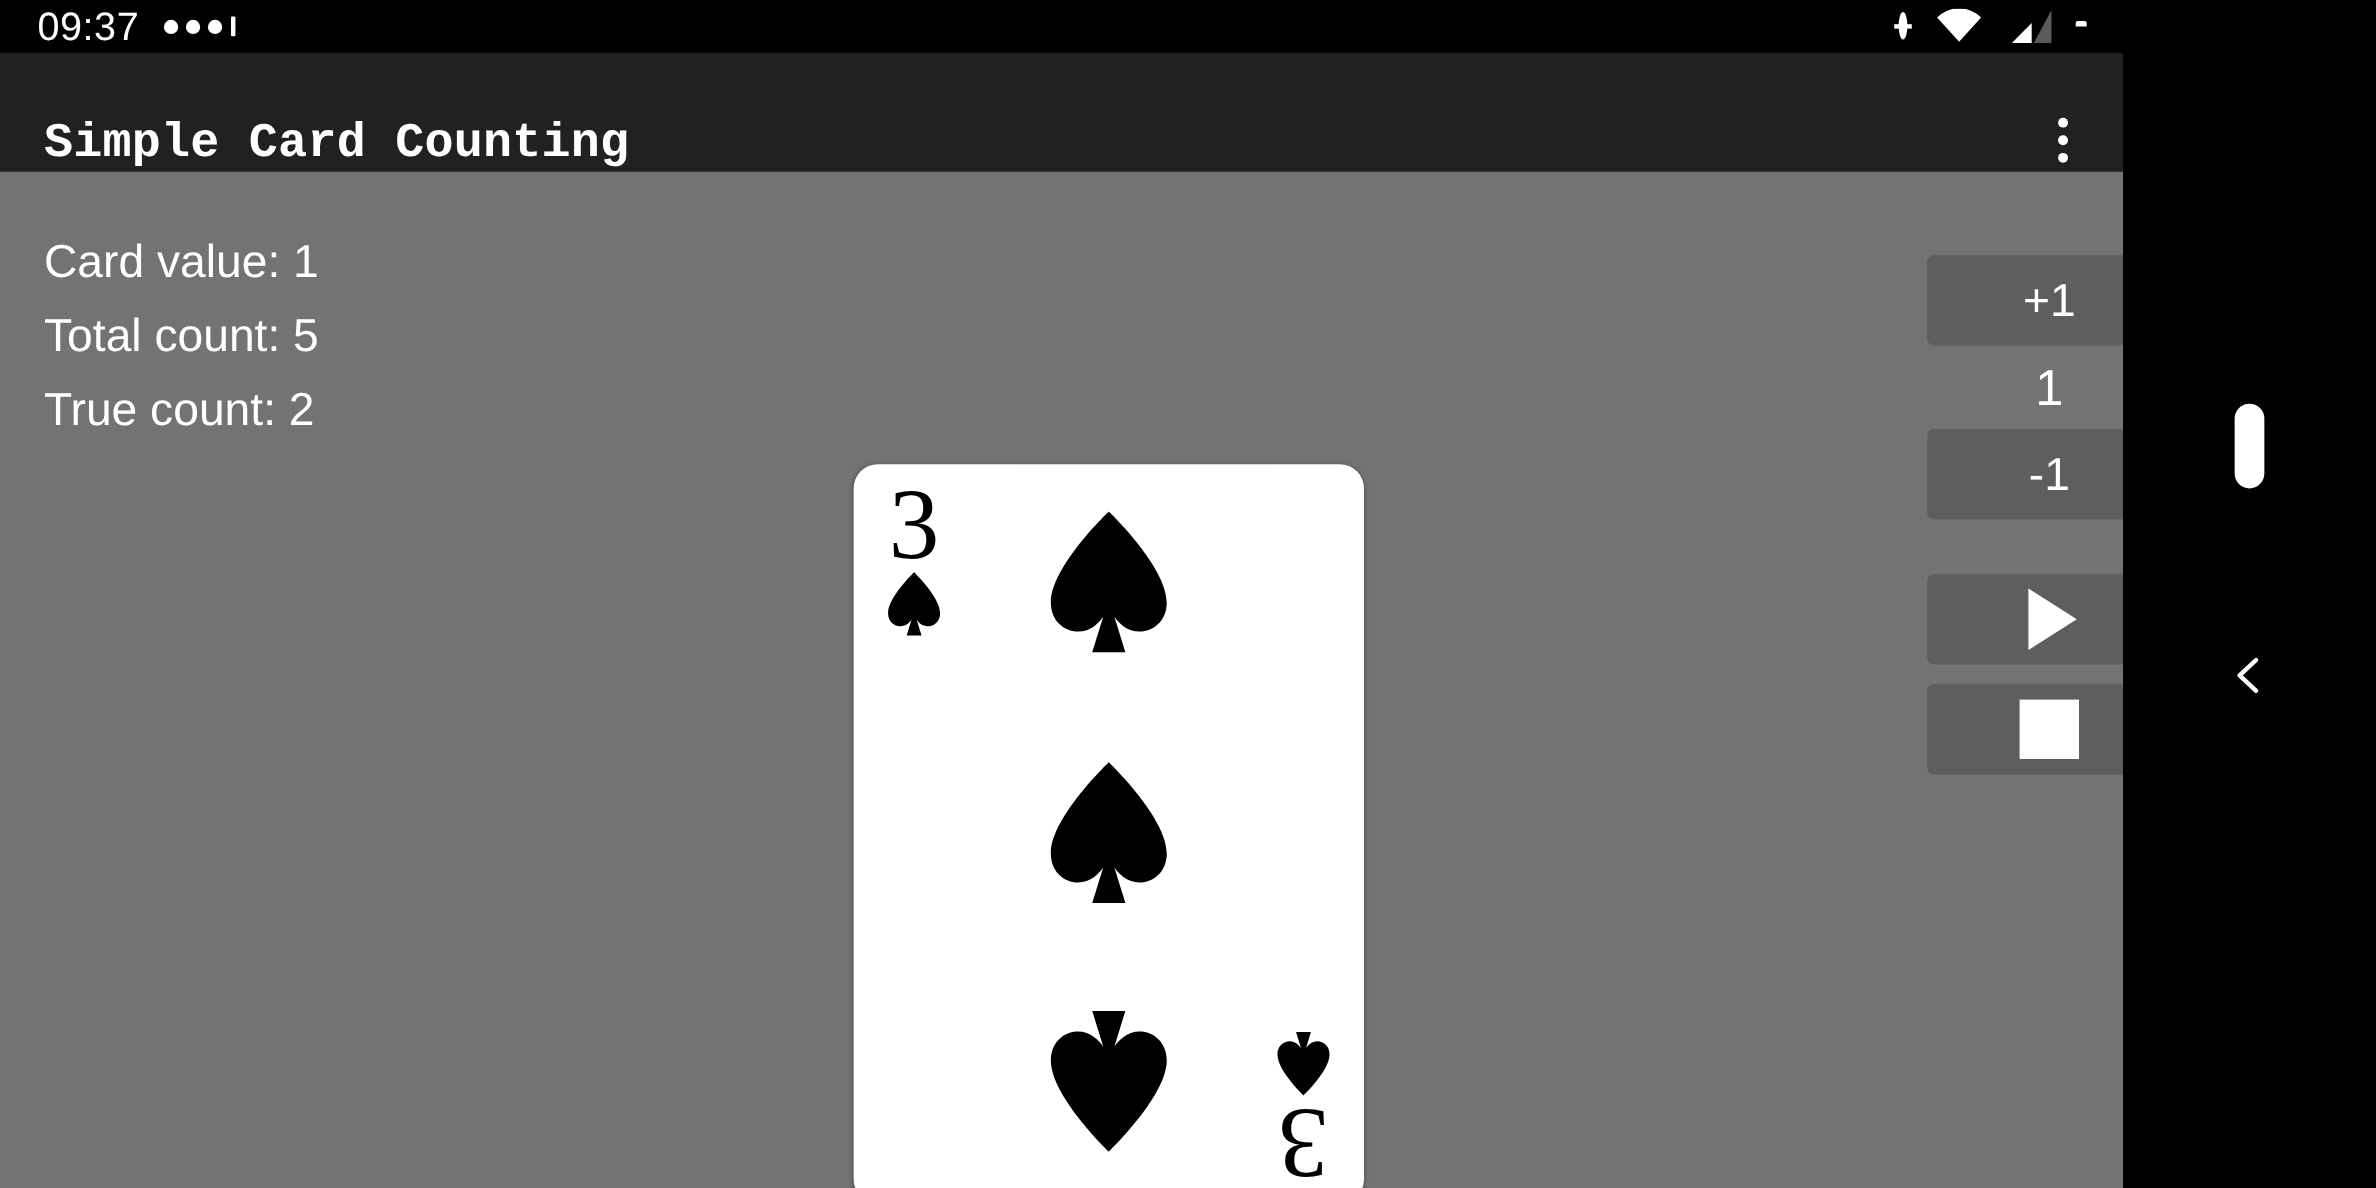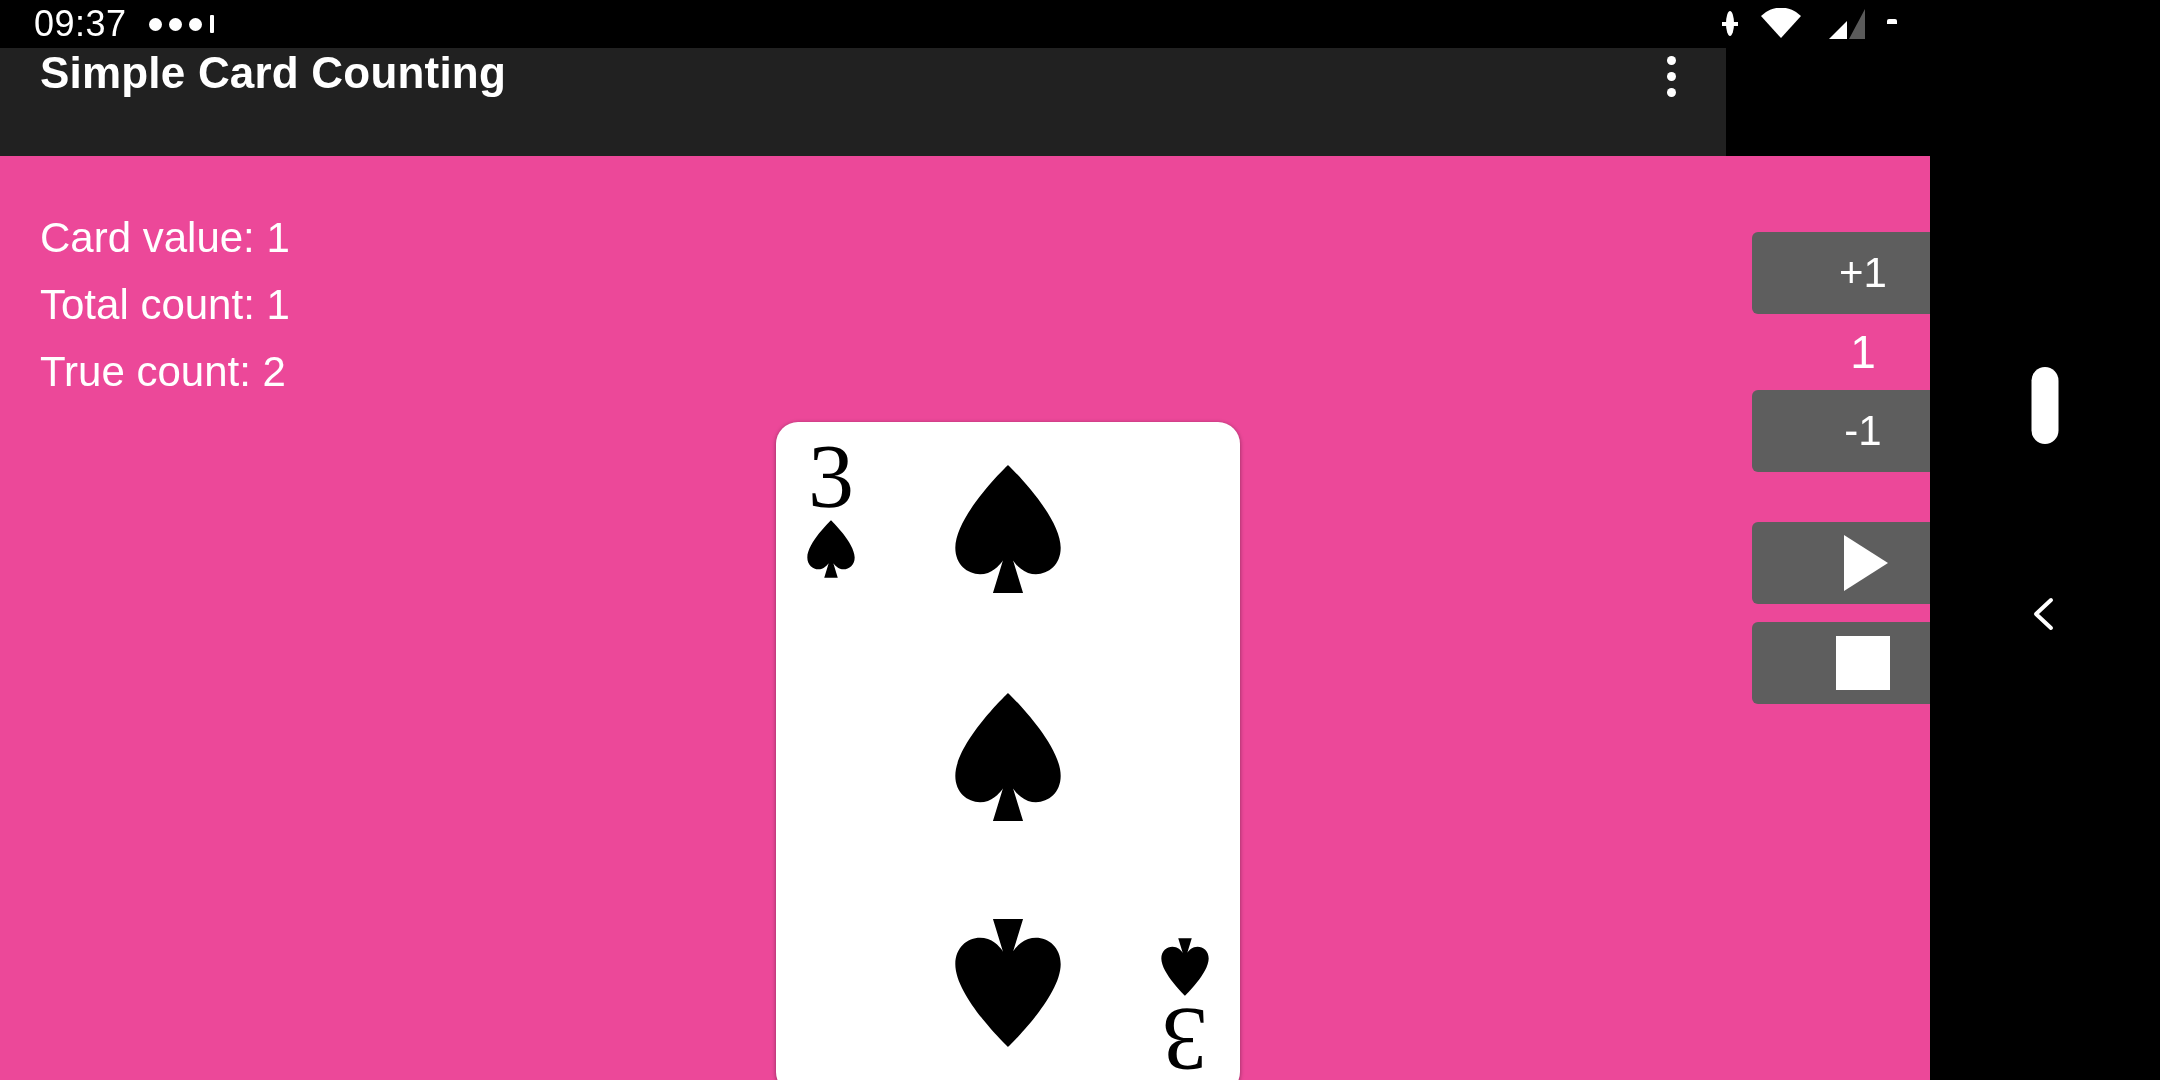--- a/index.html
+++ b/index.html
@@ -36,34 +36,34 @@
   .ic-wifi svg{ display:block; }
   
   .ic-signal svg{ display:block; }
   
   .ic-battery{ width:20px; height:36px; border-radius:4px; background:#fff; position:relative; }
   .ic-battery::before{ content:""; position:absolute; top:-5px; left:50%; transform:translateX(-50%);
      width:10px; height:5px; background:#fff; border-radius:2px 2px 0 0; }
 
   
   #app-bar{
-    position:absolute; left:0; top:48px; width:1726px; height:108px;
-    background:#212121; display:flex; align-items:flex-start;
+    position:absolute; left:0; top:48px; width:1930px; height:108px;
+    background:#212121; display:flex; align-items:flex-end;font-family:Liberation Mono, monospace;
   }
   #app-title{ color:#fff; font-size:44px; font-weight:700; padding-left:40px; letter-spacing:0.2px; }
   #overflow-menu{
     margin-left:auto; margin-right:42px; display:flex; flex-direction:column;
     align-items:center; gap:7px; cursor:pointer; padding:8px;
   }
   #overflow-menu .mdot{ width:9px; height:9px; border-radius:50%; background:#fff; }
 
   
   #content{
     position:absolute; left:0; top:156px; width:1930px; height:924px;
-    background:#ec4899;
+    background:#737373;
   }
 
   #stats{ position:absolute; left:40px; top:48px; }
   .stat-line{ color:#fff; font-size:42px; line-height:67px; font-weight:400; white-space:nowrap; }
 
   
   #card{
     position:absolute; left:776px; top:266px; width:464px; height:672px;
     background:#fff; border-radius:22px;
     box-shadow:0 1px 4px rgba(0,0,0,.4);
@@ -160,21 +160,21 @@
       <span class="mdot"></span>
       <span class="mdot"></span>
       <span class="mdot"></span>
     </div>
   </div>
 
   <div id="content">
 
     <div id="stats">
       <div class="stat-line">Card value: 1</div>
-      <div class="stat-line">Total count: 1</div>
+      <div class="stat-line">Total count: 5</div>
       <div class="stat-line">True count: 2</div>
     </div>
 
     <div id="card">
       <div class="corner corner-tl">
         <span class="rank">3</span>
         <span class="pip">
           <svg viewBox="0 0 100 110">
               <path d="M50 4 C50 4 8 44 8 70 C8 86 22 94 34 90 C42 87 46 80 46 80 L38 106 L62 106 L54 80 C54 80 58 87 66 90 C78 94 92 86 92 70 C92 44 50 4 50 4 Z" fill="#000"></path>
             </svg>

